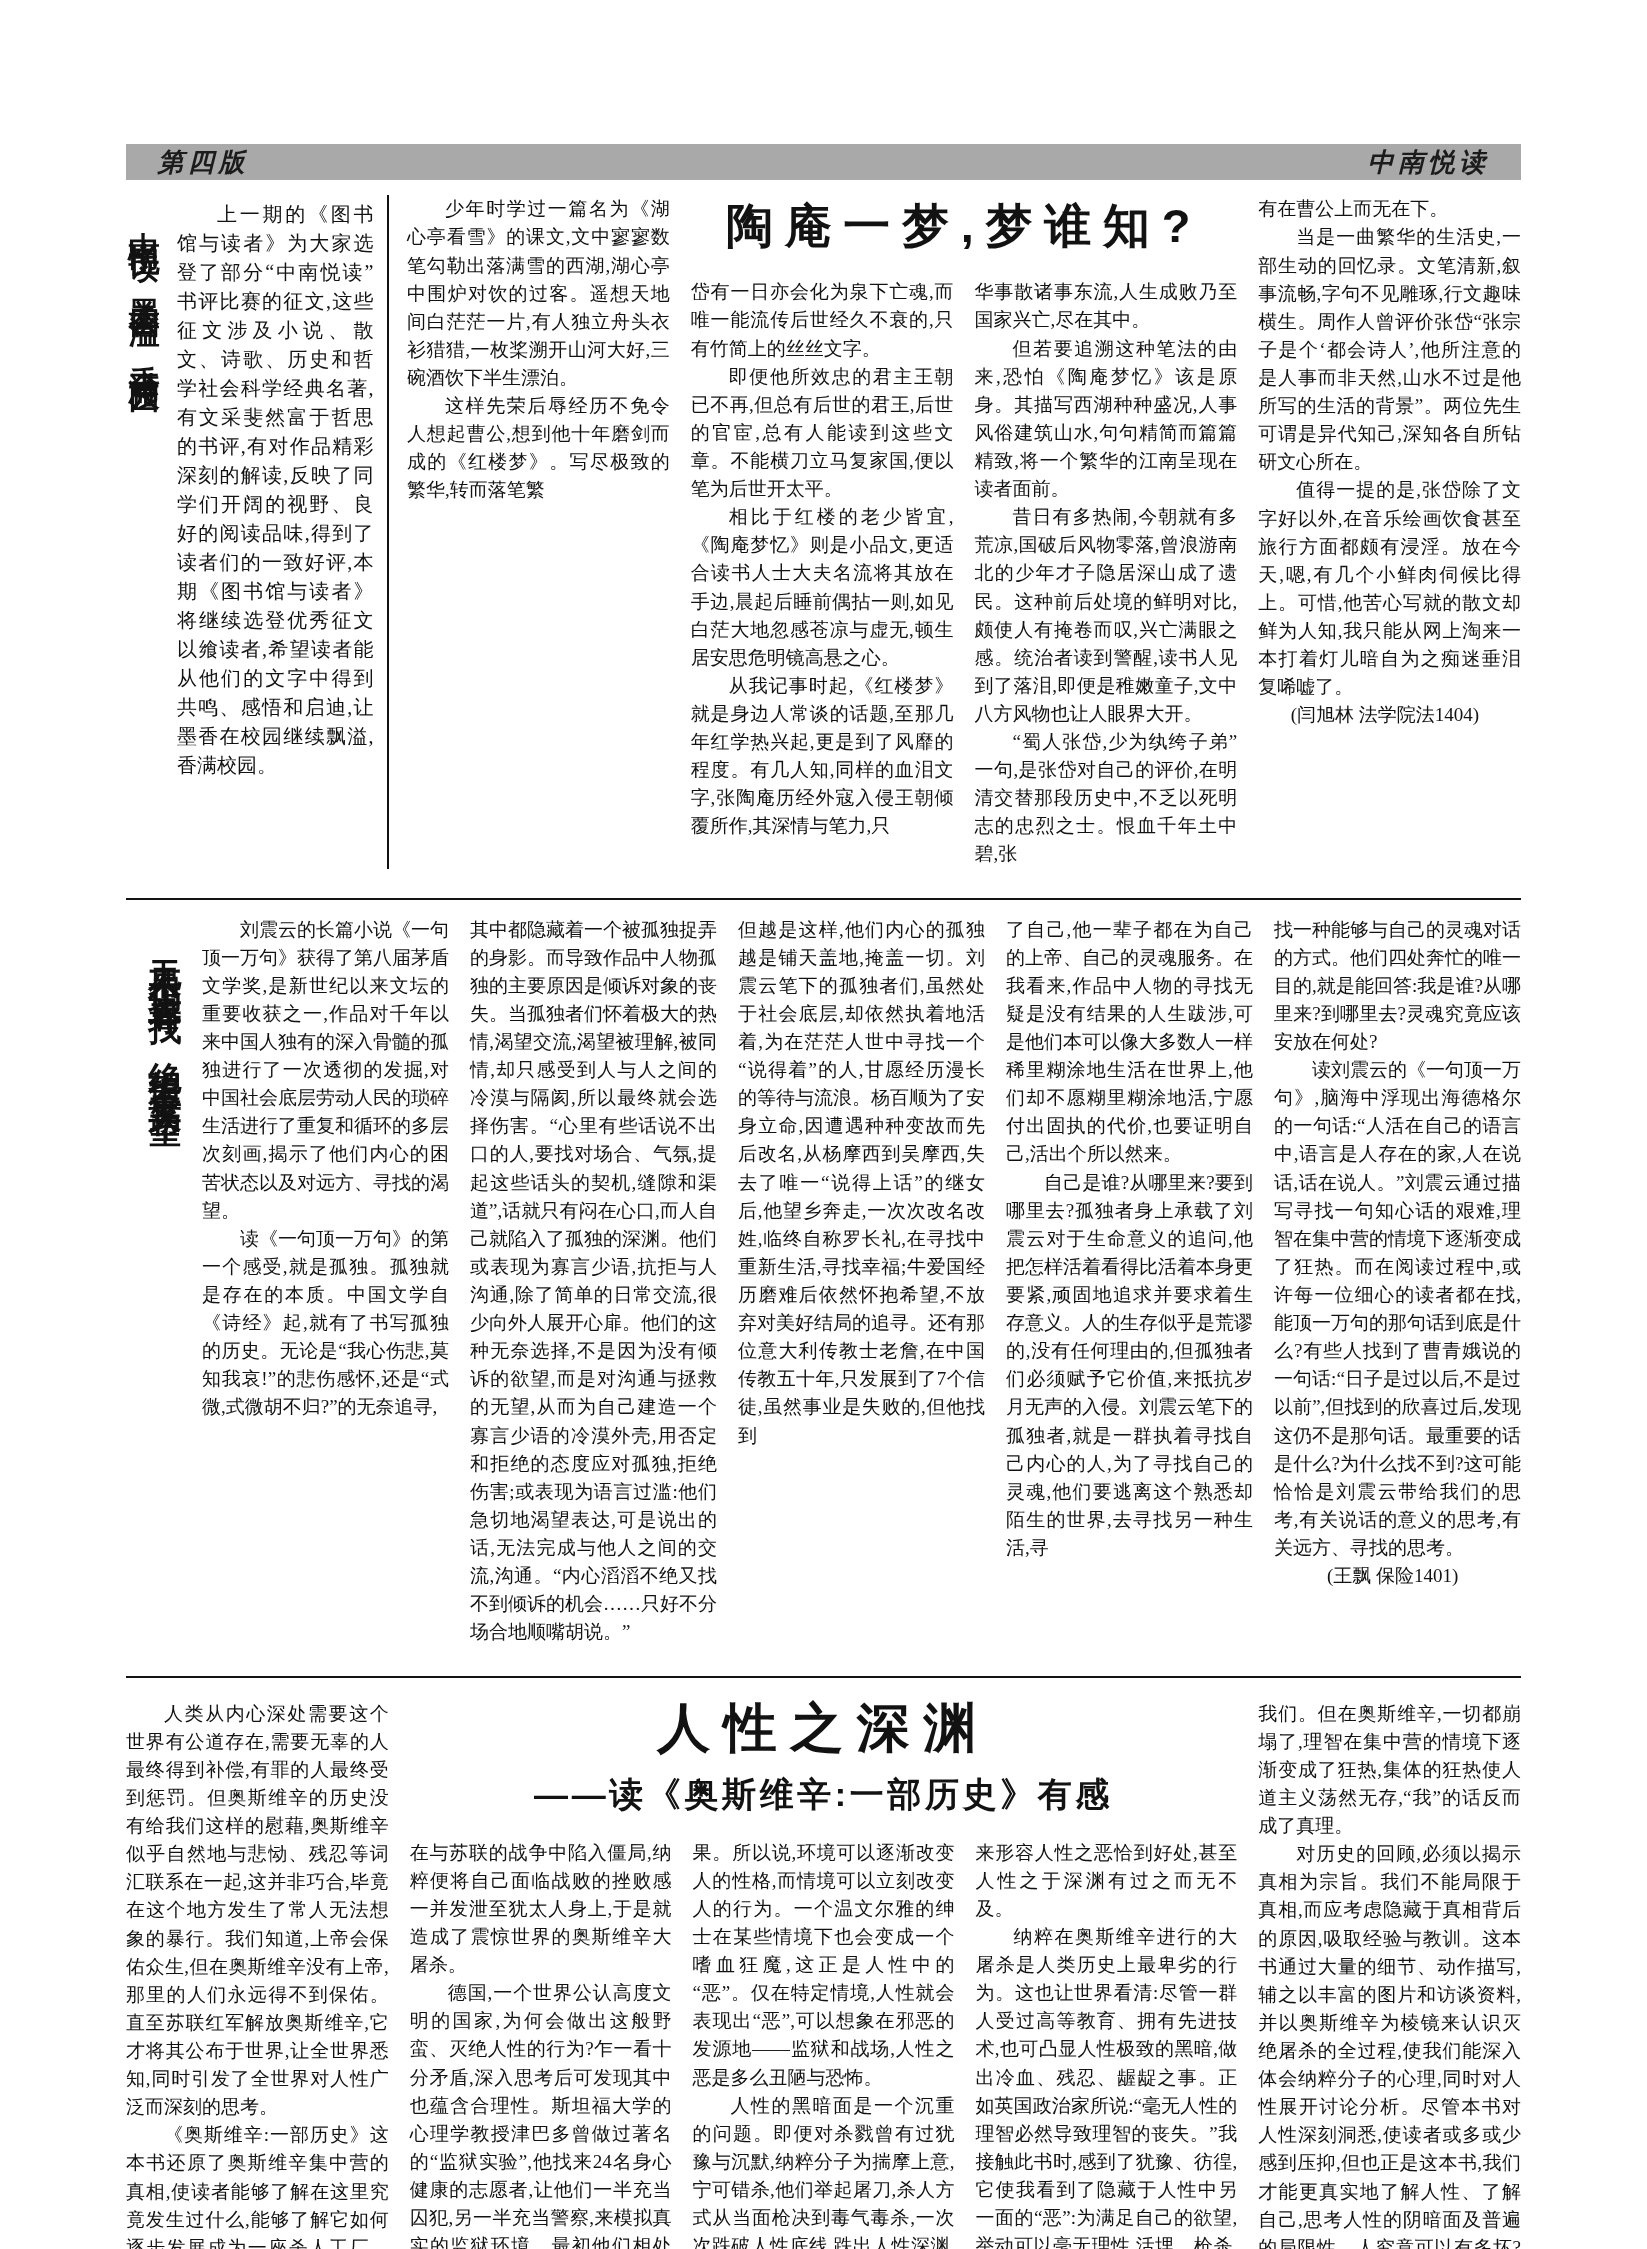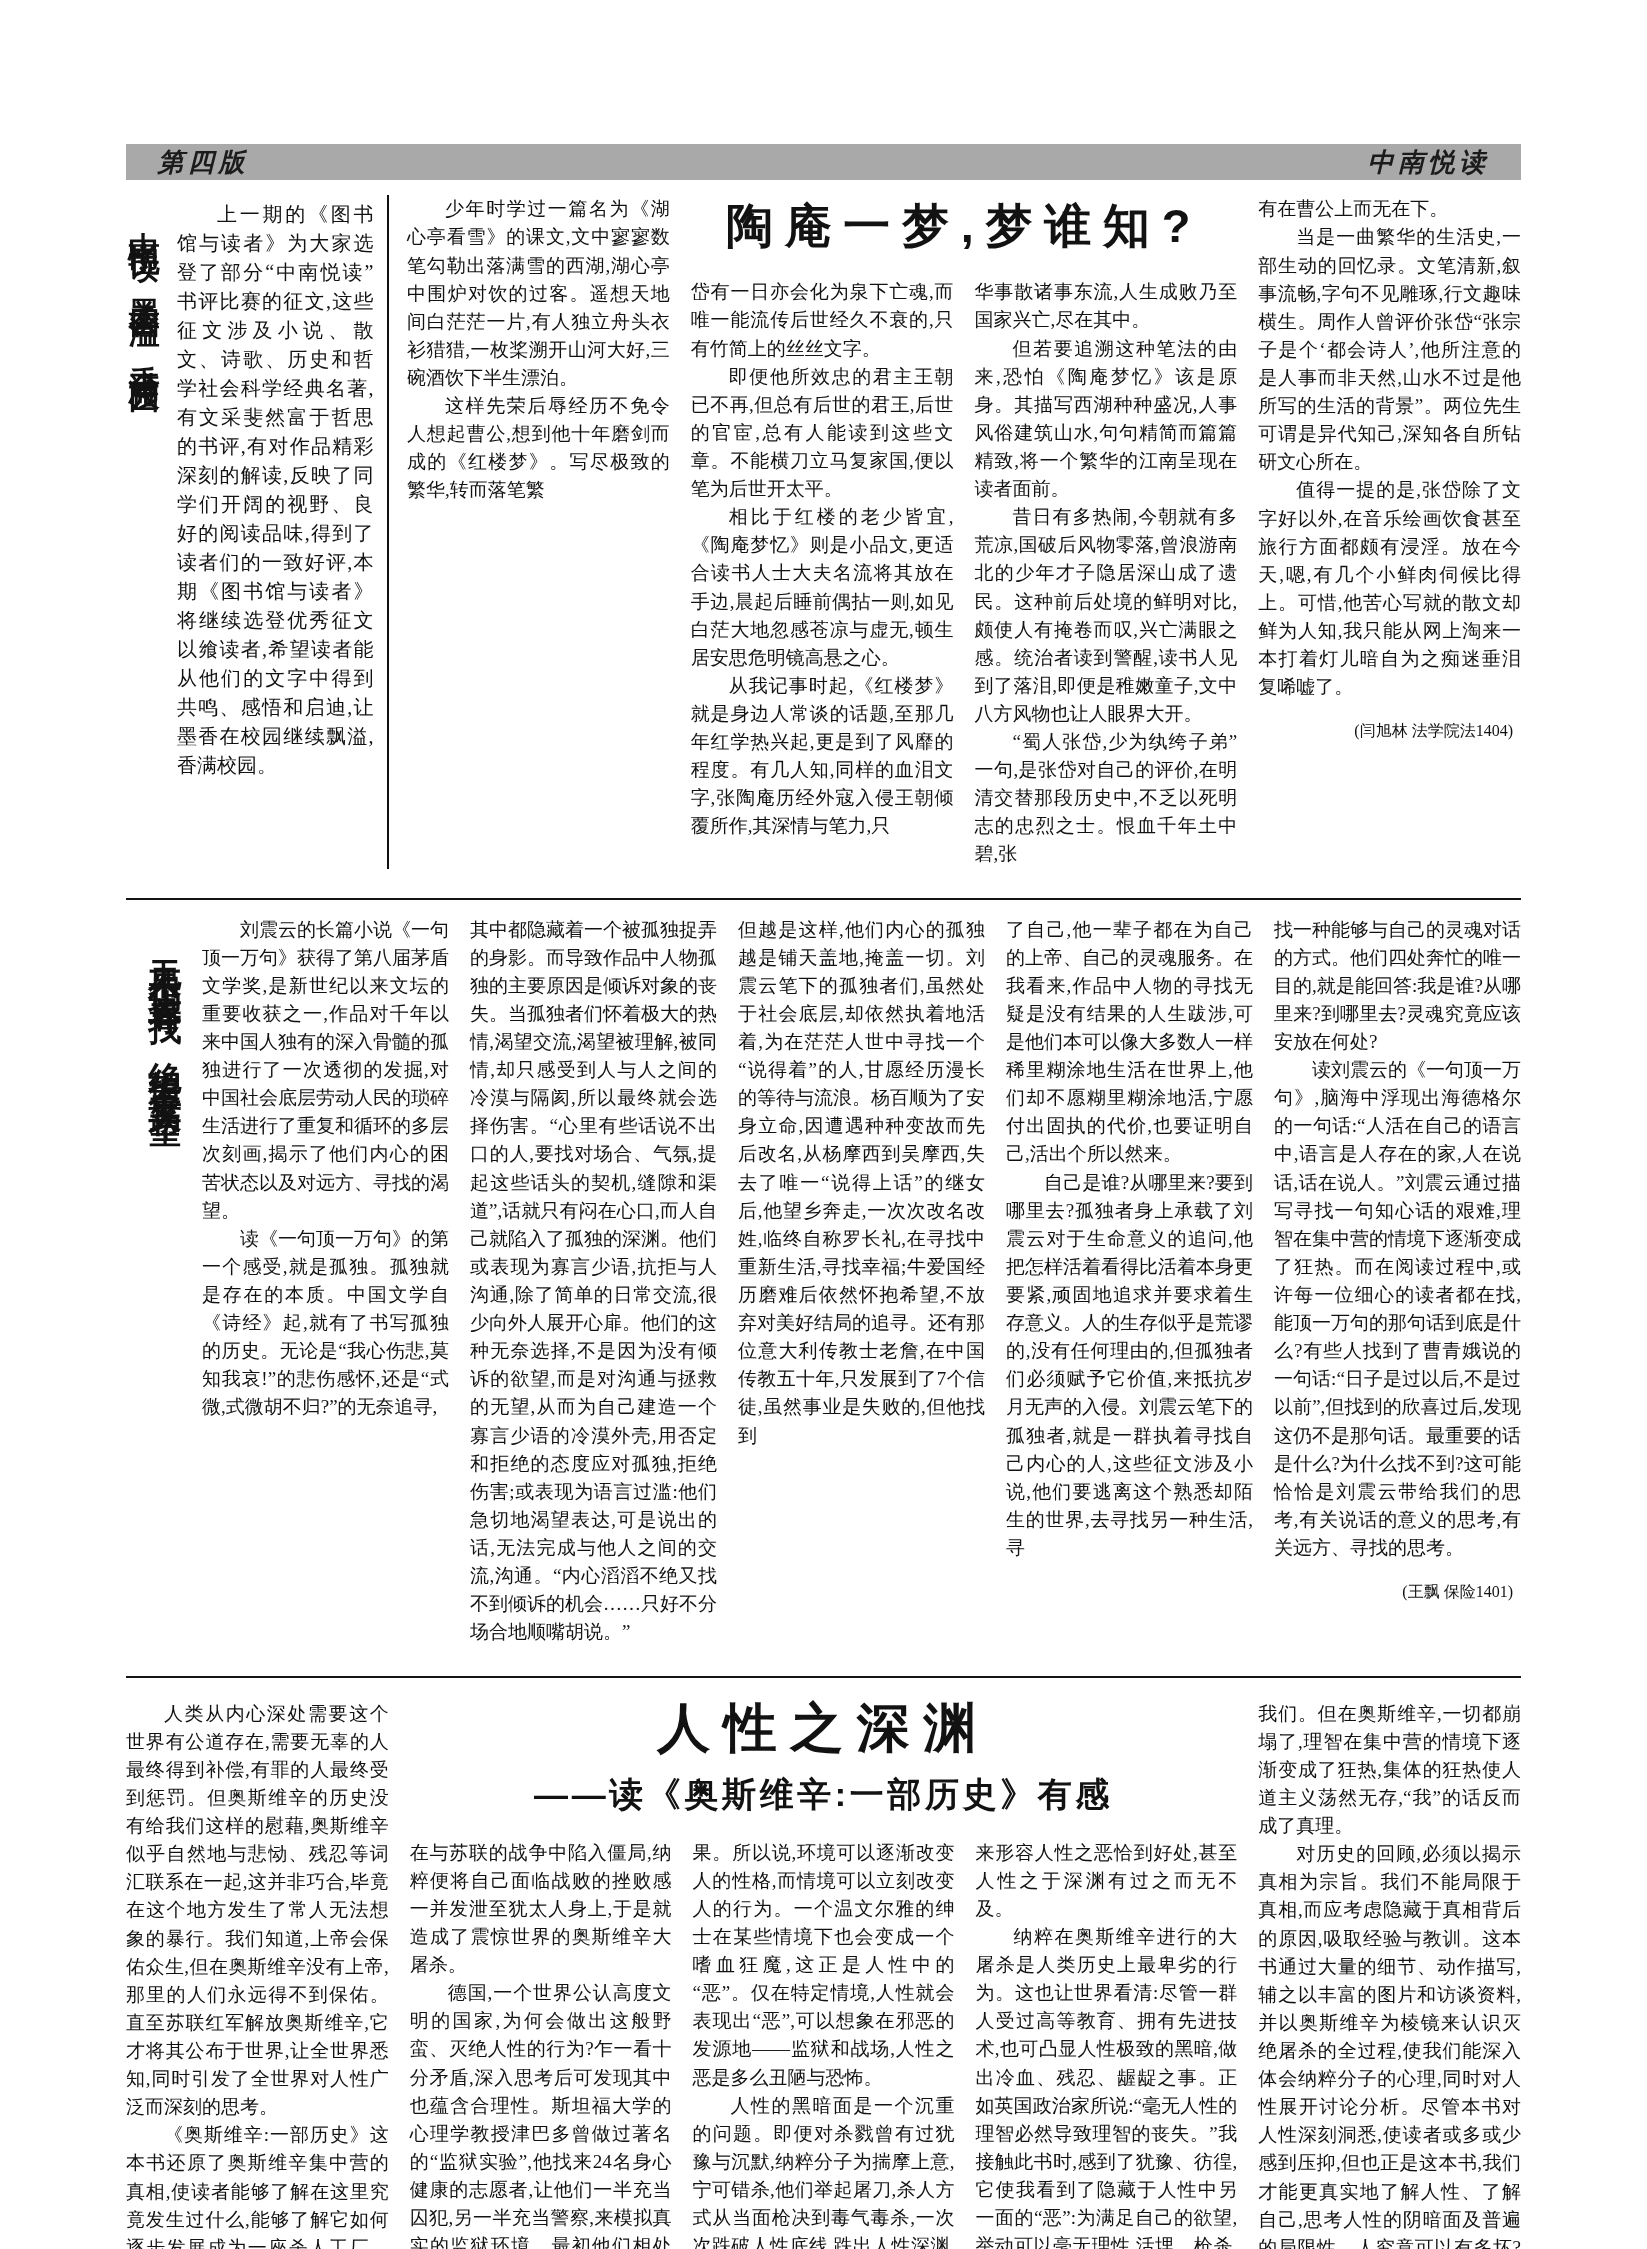--- a/index.html
+++ b/index.html
@@ -21,21 +21,21 @@
     font-family:"Liberation Serif","DejaVu Serif",serif;
     font-style:italic; font-weight:bold; font-size:26px; color:#1b1b1b;
     letter-spacing:4.5px;
   }
 
   
   .cols{display:flex; gap:21px;}
   .col{flex:1 1 0; font-size:19px; line-height:1.48; text-align:justify;}
   .col p{margin:0; text-indent:2em;}
   .col p.cont{text-indent:0;}
-  .attribution{ text-align:right; margin-top:18px; font-size:16px; padding-right:0.5em;}
+  .attribution{ text-align:center; margin-top:0; font-size:19px; padding-right:0.5em;}
 
   
   .section{padding-top:15.3px; padding-bottom:18px;}
   .top-section{display:flex; min-height:630px;}
   .left-block{
     width:263px; flex:0 0 263px; display:flex; gap:15.3px;
     border-right:2.7px solid #111; padding-right:13.5px; box-sizing:border-box;
   }
   .v-title{
     writing-mode:vertical-rl; text-orientation:upright;
@@ -140,21 +140,21 @@
           <p>读《一句顶一万句》的第一个感受,就是孤独。孤独就是存在的本质。中国文学自《诗经》起,就有了书写孤独的历史。无论是“我心伤悲,莫知我哀!”的悲伤感怀,还是“式微,式微胡不归?”的无奈追寻,</p>
         </div>
       <div class="col">
           <p class="cont">其中都隐藏着一个被孤独捉弄的身影。而导致作品中人物孤独的主要原因是倾诉对象的丧失。当孤独者们怀着极大的热情,渴望交流,渴望被理解,被同情,却只感受到人与人之间的冷漠与隔阂,所以最终就会选择伤害。“心里有些话说不出口的人,要找对场合、气氛,提起这些话头的契机,缝隙和渠道”,话就只有闷在心口,而人自己就陷入了孤独的深渊。他们或表现为寡言少语,抗拒与人沟通,除了简单的日常交流,很少向外人展开心扉。他们的这种无奈选择,不是因为没有倾诉的欲望,而是对沟通与拯救的无望,从而为自己建造一个寡言少语的冷漠外壳,用否定和拒绝的态度应对孤独,拒绝伤害;或表现为语言过滥:他们急切地渴望表达,可是说出的话,无法完成与他人之间的交流,沟通。“内心滔滔不绝又找不到倾诉的机会……只好不分场合地顺嘴胡说。”</p>
         </div>
       <div class="col">
           <p class="cont">但越是这样,他们内心的孤独越是铺天盖地,掩盖一切。刘震云笔下的孤独者们,虽然处于社会底层,却依然执着地活着,为在茫茫人世中寻找一个“说得着”的人,甘愿经历漫长的等待与流浪。杨百顺为了安身立命,因遭遇种种变故而先后改名,从杨摩西到吴摩西,失去了唯一“说得上话”的继女后,他望乡奔走,一次次改名改姓,临终自称罗长礼,在寻找中重新生活,寻找幸福;牛爱国经历磨难后依然怀抱希望,不放弃对美好结局的追寻。还有那位意大利传教士老詹,在中国传教五十年,只发展到了7个信徒,虽然事业是失败的,但他找到</p>
         </div>
       <div class="col">
           <p class="cont">了自己,他一辈子都在为自己的上帝、自己的灵魂服务。在我看来,作品中人物的寻找无疑是没有结果的人生跋涉,可是他们本可以像大多数人一样稀里糊涂地生活在世界上,他们却不愿糊里糊涂地活,宁愿付出固执的代价,也要证明自己,活出个所以然来。</p>
-          <p>自己是谁?从哪里来?要到哪里去?孤独者身上承载了刘震云对于生命意义的追问,他把怎样活着看得比活着本身更要紧,顽固地追求并要求着生存意义。人的生存似乎是荒谬的,没有任何理由的,但孤独者们必须赋予它价值,来抵抗岁月无声的入侵。刘震云笔下的孤独者,就是一群执着寻找自己内心的人,这些征文涉及小说,他们要逃离这个熟悉却陌生的世界,去寻找另一种生活,寻</p>
+          <p>自己是谁?从哪里来?要到哪里去?孤独者身上承载了刘震云对于生命意义的追问,他把怎样活着看得比活着本身更要紧,顽固地追求并要求着生存意义。人的生存似乎是荒谬的,没有任何理由的,但孤独者们必须赋予它价值,来抵抗岁月无声的入侵。刘震云笔下的孤独者,就是一群执着寻找自己内心的人,为了寻找自己的灵魂,他们要逃离这个熟悉却陌生的世界,去寻找另一种生活,寻</p>
         </div>
       <div class="col">
         <div>
             <p class="cont">找一种能够与自己的灵魂对话的方式。他们四处奔忙的唯一目的,就是能回答:我是谁?从哪里来?到哪里去?灵魂究竟应该安放在何处?</p>
             <p>读刘震云的《一句顶一万句》,脑海中浮现出海德格尔的一句话:“人活在自己的语言中,语言是人存在的家,人在说话,话在说人。”刘震云通过描写寻找一句知心话的艰难,理智在集中营的情境下逐渐变成了狂热。而在阅读过程中,或许每一位细心的读者都在找,能顶一万句的那句话到底是什么?有些人找到了曹青娥说的一句话:“日子是过以后,不是过以前”,但找到的欣喜过后,发现这仍不是那句话。最重要的话是什么?为什么找不到?这可能恰恰是刘震云带给我们的思考,有关说话的意义的思考,有关远方、寻找的思考。</p>
           </div>
         <div class="attribution">(王飘 保险1401)</div>
       </div>
     </div>
   </div>

